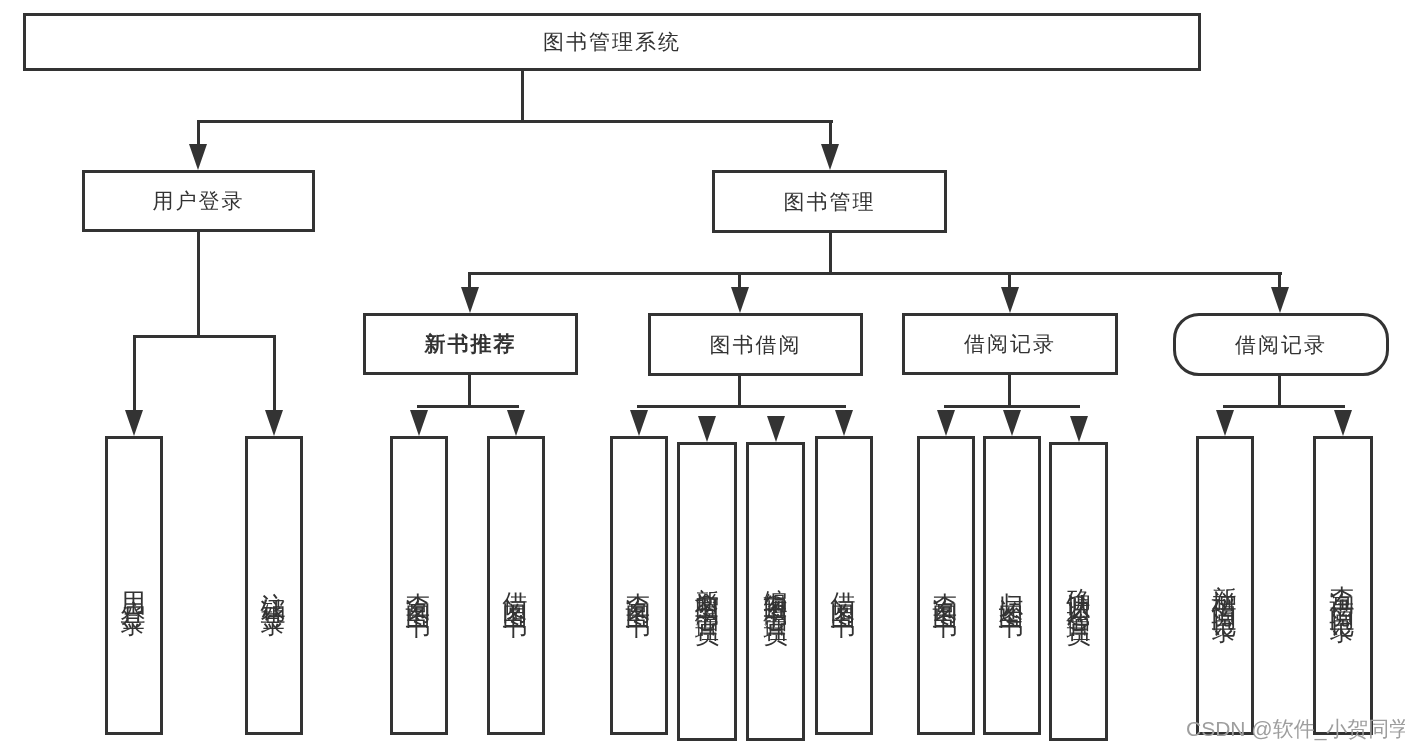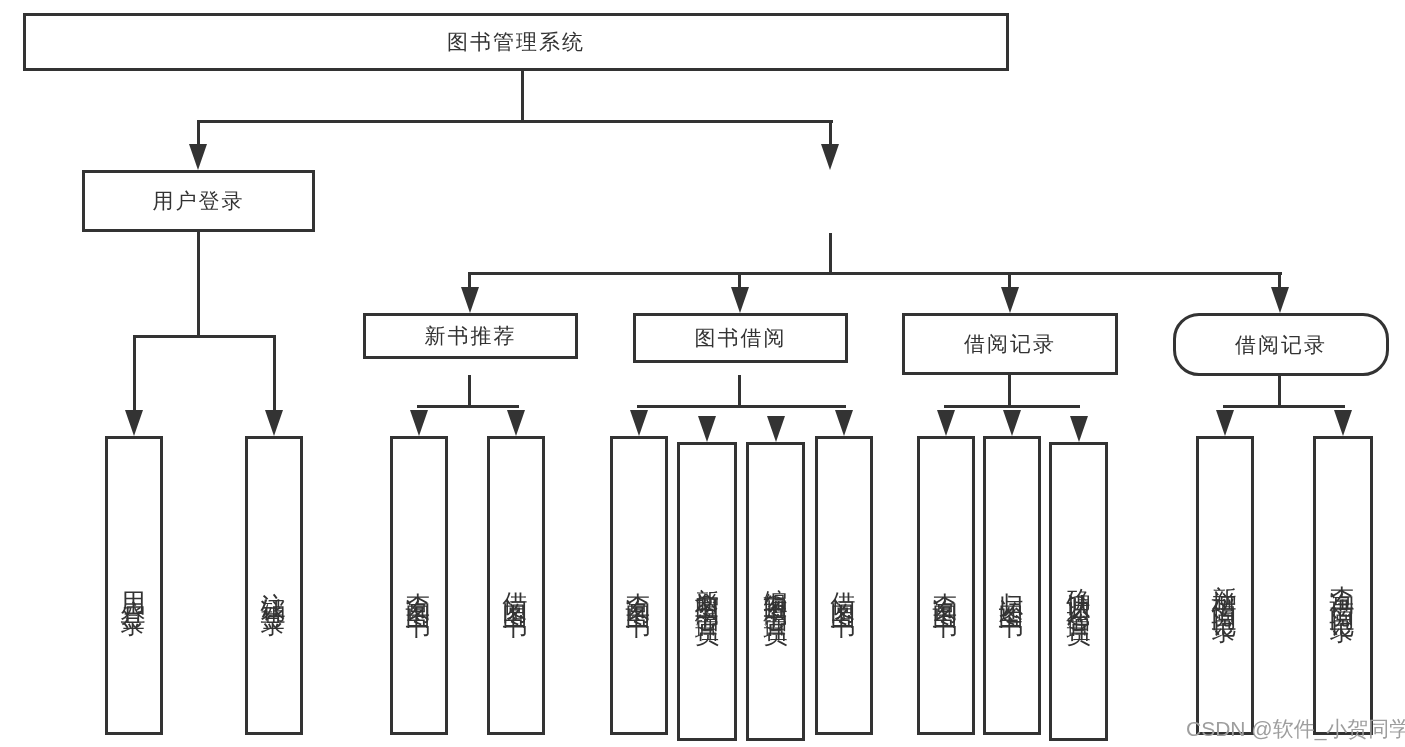--- a/index.html
+++ b/index.html
@@ -24,57 +24,60 @@
   .watermark {
     position:absolute; left:1186px; top:715px; font-size:21px;
     color:#9e9e9e; white-space:nowrap;
   }
 </style>
 </head>
 <body>
 
 <div id="stage">
 
-  <div class="box" style="left:23px; top:13px; width:986px; height:58px;">
+  <div class="box" style="left:23px; top:13px; width:1178px; height:58px;">
     <span class="hlabel">图书管理系统</span>
   </div>
 
   <div class="line" style="left:521px; top:68px; width:3px; height:55px;"></div>
   <div class="line" style="left:197px; top:120px; width:636px; height:3px;"></div>
   <div class="line" style="left:197px; top:120px; width:3px; height:28px;"></div>
   <div class="line" style="left:829px; top:120px; width:3px; height:28px;"></div>
   <div class="arrow" style="left:189px; top:144px;"></div>
   <div class="arrow" style="left:821px; top:144px;"></div>
 
   <div class="box" style="left:82px; top:170px; width:233px; height:62px;">
     <span class="hlabel">用户登录</span>
+  </div>
+  <div class="box" style="left:712px; top:170px; width:235px; height:63px;">
+    <span class="hlabel">图书管理</span>
   </div>
 
   <div class="line" style="left:197px; top:232px; width:3px; height:106px;"></div>
   <div class="line" style="left:133px; top:335px; width:143px; height:3px;"></div>
   <div class="line" style="left:133px; top:335px; width:3px; height:77px;"></div>
   <div class="line" style="left:273px; top:335px; width:3px; height:77px;"></div>
   <div class="arrow" style="left:125px; top:410px;"></div>
   <div class="arrow" style="left:265px; top:410px;"></div>
 
   <div class="line" style="left:829px; top:233px; width:3px; height:42px;"></div>
   <div class="line" style="left:468px; top:272px; width:814px; height:3px;"></div>
   <div class="line" style="left:468px; top:272px; width:3px; height:20px;"></div>
   <div class="line" style="left:738px; top:272px; width:3px; height:20px;"></div>
   <div class="line" style="left:1008px; top:272px; width:3px; height:20px;"></div>
   <div class="line" style="left:1278px; top:272px; width:3px; height:20px;"></div>
   <div class="arrow" style="left:461px; top:287px;"></div>
   <div class="arrow" style="left:731px; top:287px;"></div>
   <div class="arrow" style="left:1001px; top:287px;"></div>
   <div class="arrow" style="left:1271px; top:287px;"></div>
 
-  <div class="box" style="left:363px; top:313px; width:215px; height:46px;">
+  <div class="box" style="left:363px; top:313px; width:215px; height:62px;font-weight:bold;">
     <span class="hlabel">新书推荐</span>
   </div>
-  <div class="box" style="left:633px; top:313px; width:215px; height:50px;">
+  <div class="box" style="left:648px; top:313px; width:215px; height:63px;">
     <span class="hlabel">图书借阅</span>
   </div>
   <div class="box" style="left:902px; top:313px; width:216px; height:62px;">
     <span class="hlabel">借阅记录</span>
   </div>
   <div class="box" style="left:1173px; top:313px; width:216px; height:63px;border-radius:26px;">
     <span class="hlabel">借阅记录</span>
   </div>
 
   <div class="line" style="left:468px; top:375px; width:3px; height:33px;"></div>

